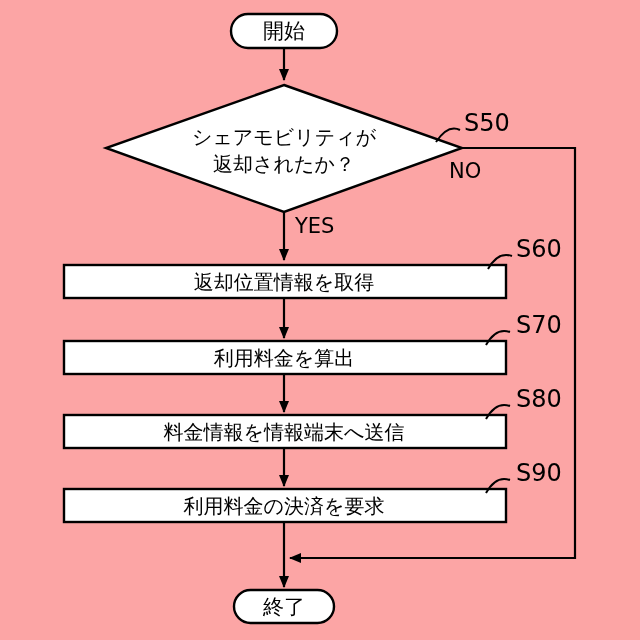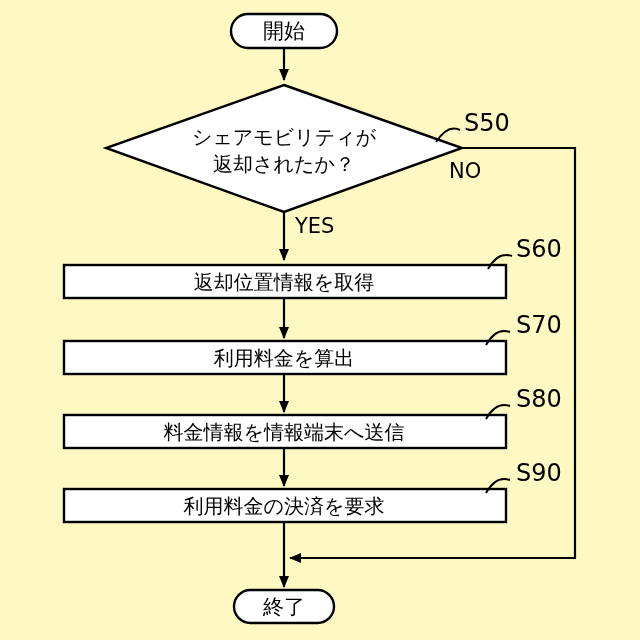--- a/index.html
+++ b/index.html
@@ -5,21 +5,21 @@
   html, body {
     margin: 0;
     padding: 0;
     background: #ffffff;
     font-family: "Liberation Sans", "DejaVu Sans", sans-serif;
   }
   .canvas {
     position: relative;
     width: 640px;
     height: 640px;
-    background: #fef9c3;
+    background: #fca5a5;
     overflow: hidden;
   }
   svg { display: block; }
   .shape {
     fill: #ffffff;
     stroke: #000000;
     stroke-width: 2.4;
   }
   .connector {
     fill: none;

